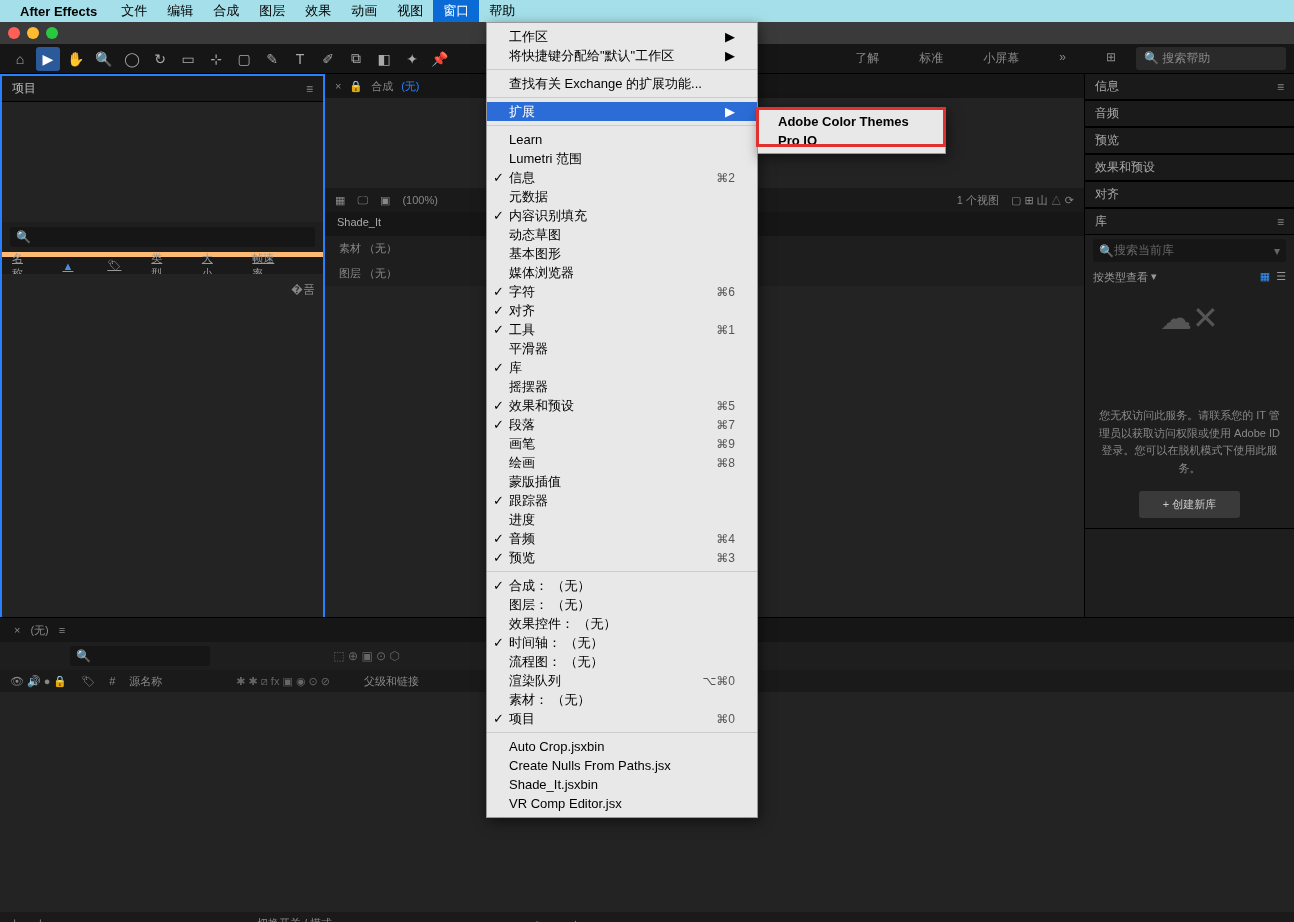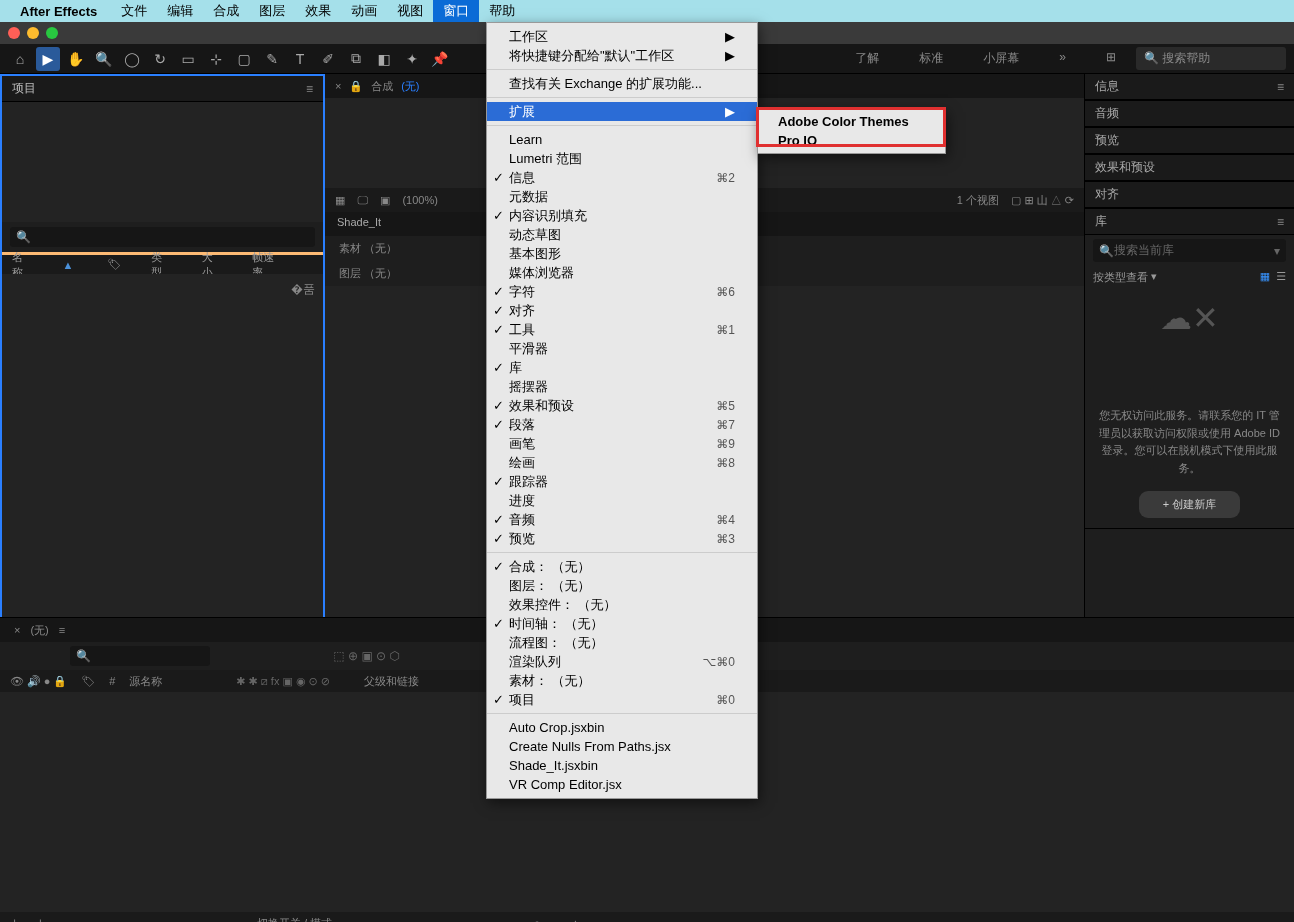--- a/index.html
+++ b/index.html
@@ -36,40 +36,40 @@
 
 .phdr { height:26px; background:#1a1a1a; display:flex; align-items:center; padding:0 10px; color:#aaa; border-bottom:1px solid #000; gap:8px; }
 .phdr .title { color:#bbb; }
 .phdr .hamb { margin-left:auto; color:#888; }
 .pbody { flex:1; background:#232323; }
 .blueborder { border:2px solid #2a7fff; }
 
 .leftsearch { padding:5px 8px; }
 .leftsearch .box { background:#161616; border-radius:3px; padding:3px 6px; color:#666; }
 
-.colhdr { height:22px; background:#1a1a1a; display:flex; align-items:center; color:#999; font-size:11px; padding:0 10px; border-top:3px solid #fdba74; }
+.colhdr { height:22px; background:#1a1a1a; display:flex; align-items:center; color:#999; font-size:11px; padding:0 10px; border-top:5px solid #fdba74;text-decoration:underline; }
 .colhdr span { margin-right:30px; }
 .leftfoot { height:24px; background:#1a1a1a; display:flex; align-items:center; padding:0 8px; gap:10px; color:#888; font-size:11px; }
 
 
 .comp-tabs { height:24px; background:#161616; display:flex; align-items:center; padding:0 10px; gap:8px; color:#888; font-size:11px; }
 .comp-tabs .lock { color:#666; }
 .comp-tabs .none { color:#2a7fff; }
 .viewer { flex:1; background:#232323; }
 .viewer-ctrl { height:24px; background:#1a1a1a; color:#888; font-size:11px; display:flex; align-items:center; padding:0 10px; gap:12px; }
 .shade-tab { height:24px; background:#161616; color:#aaa; padding:4px 12px; font-size:11px; }
 .srow { padding:5px 14px; color:#888; font-size:11px; }
 
 
 .rpanel { border-bottom:1px solid #000; }
 .rpanel .phdr { height:26px; font-size:12px; }
 .libbody { padding:10px; color:#888; font-size:11px; text-align:center; }
 .libbody .msg { margin-top:70px; line-height:1.6; }
 .libbody .bigicon { font-size:32px; color:#555; }
-.btn { background:#3a3a3a; border:none; color:#ccc; padding:6px 24px; border-radius:9px; margin-top:14px; font-size:11px; }
+.btn { background:#3a3a3a; border:none; color:#ccc; padding:6px 24px; border-radius:3px; margin-top:14px; font-size:11px; }
 .libsearch { background:#161616; border-radius:3px; padding:3px 6px; color:#666; margin:4px 8px; display:flex; align-items:center; }
 
 .libtool { display:flex; align-items:flex-start; padding:4px 8px; color:#999; font-size:11px; }
 .libtool .grid { margin-left:auto; color:#3894ff; margin-right:6px; }
 
 
 .timeline { position:absolute; left:0; right:0; bottom:0; height:305px; background:#1e1e1e; border-top:1px solid #000; }
 .tl-tabs { height:24px; background:#161616; display:flex; align-items:center; padding:0 14px; color:#888; gap:10px; font-size:11px; }
 .tl-search { padding:4px 10px; }
 .tl-search .box { background:#161616; border-radius:3px; padding:3px 6px; color:#666; width:140px; display:inline-block; }
@@ -357,20 +357,23 @@
     </div>
     <div class="drow">
       <span>画笔</span>
       <span class="sc">⌘9</span>
     </div>
     <div class="drow">
       <span>绘画</span>
       <span class="sc">⌘8</span>
     </div>
     <div class="drow">
+      <span>蒙版插值</span>
+    </div>
+    <div class="drow">
       <span class="chk">✓</span>
       <span>跟踪器</span>
     </div>
     <div class="drow">
       <span>进度</span>
     </div>
     <div class="drow">
       <span class="chk">✓</span>
       <span>音频</span>
       <span class="sc">⌘4</span>

